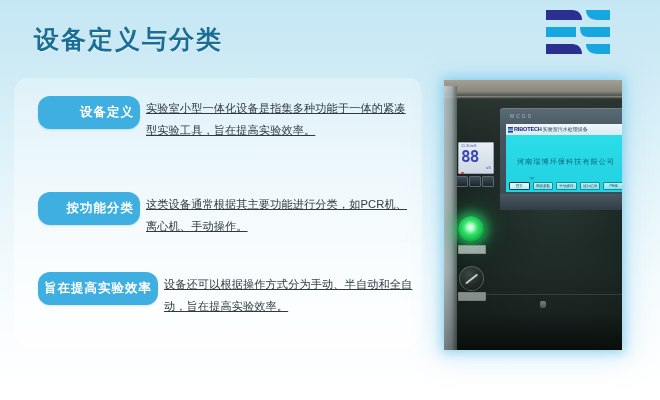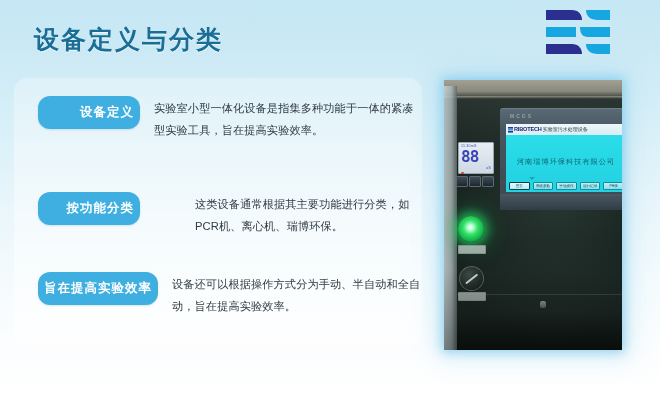--- a/index.html
+++ b/index.html
@@ -66,48 +66,49 @@
     width: 440px;
   }
   .row {
     position: absolute;
     left: 38px;
     width: 390px;
     display: flex;
     align-items: flex-start;
   }
   .row-1 { top: 96px; }
-  .row-2 { top: 192px; gap: 41px; }
+  .row-2 { top: 192px; }
   .row-3 { top: 272px; }
 
   .pill {
     flex: 0 0 auto;
     background: #3eafe0;
     color: #ffffff;
     font-size: 12.5px;
     font-weight: 700;
     letter-spacing: 1px;
     border-radius: 12px;
     text-align: right;
     padding: 10px 6px;
     min-width: 102px;
     box-sizing: border-box;
     box-shadow: 0 1px 2px rgba(28,120,165,0.18);
     white-space: nowrap;
     line-height: 1;
   }
 
   .row-body {
-    margin-left: 14px;
+    margin-left: 6px;
     font-size: 11.2px;
     line-height: 1.95;
     color: #2f3b42;
     letter-spacing: 0.1px;
     max-width: 266px;
     padding-top: 2px;
+    text-decoration: underline;
   }
 
   
   .logo {
     position: absolute;
     right: 12px;
     top: 8px;
     width: 140px;
     text-align: center;
     z-index: 6;
@@ -452,21 +453,21 @@
 
   <div class="rows">
 
     <div class="row row-1">
       <div class="pill">设备定义</div>
       <div class="row-body">实验室小型一体化设备是指集多种功能于一体的紧凑型实验工具，旨在提高实验效率。</div>
     </div>
 
     <div class="row row-2">
       <div class="pill">按功能分类</div>
-      <div class="row-body">这类设备通常根据其主要功能进行分类，如PCR机、离心机、瑞博环保。</div>
+      <div class="row-body">这类设备通常根据其主要功能进行分类，如PCR机、离心机、手动操作。</div>
     </div>
 
     <div class="row row-3">
       <div class="pill">旨在提高实验效率</div>
       <div class="row-body">设备还可以根据操作方式分为手动、半自动和全自动，旨在提高实验效率。</div>
     </div>
 
   </div>
 
   <div class="photo">

